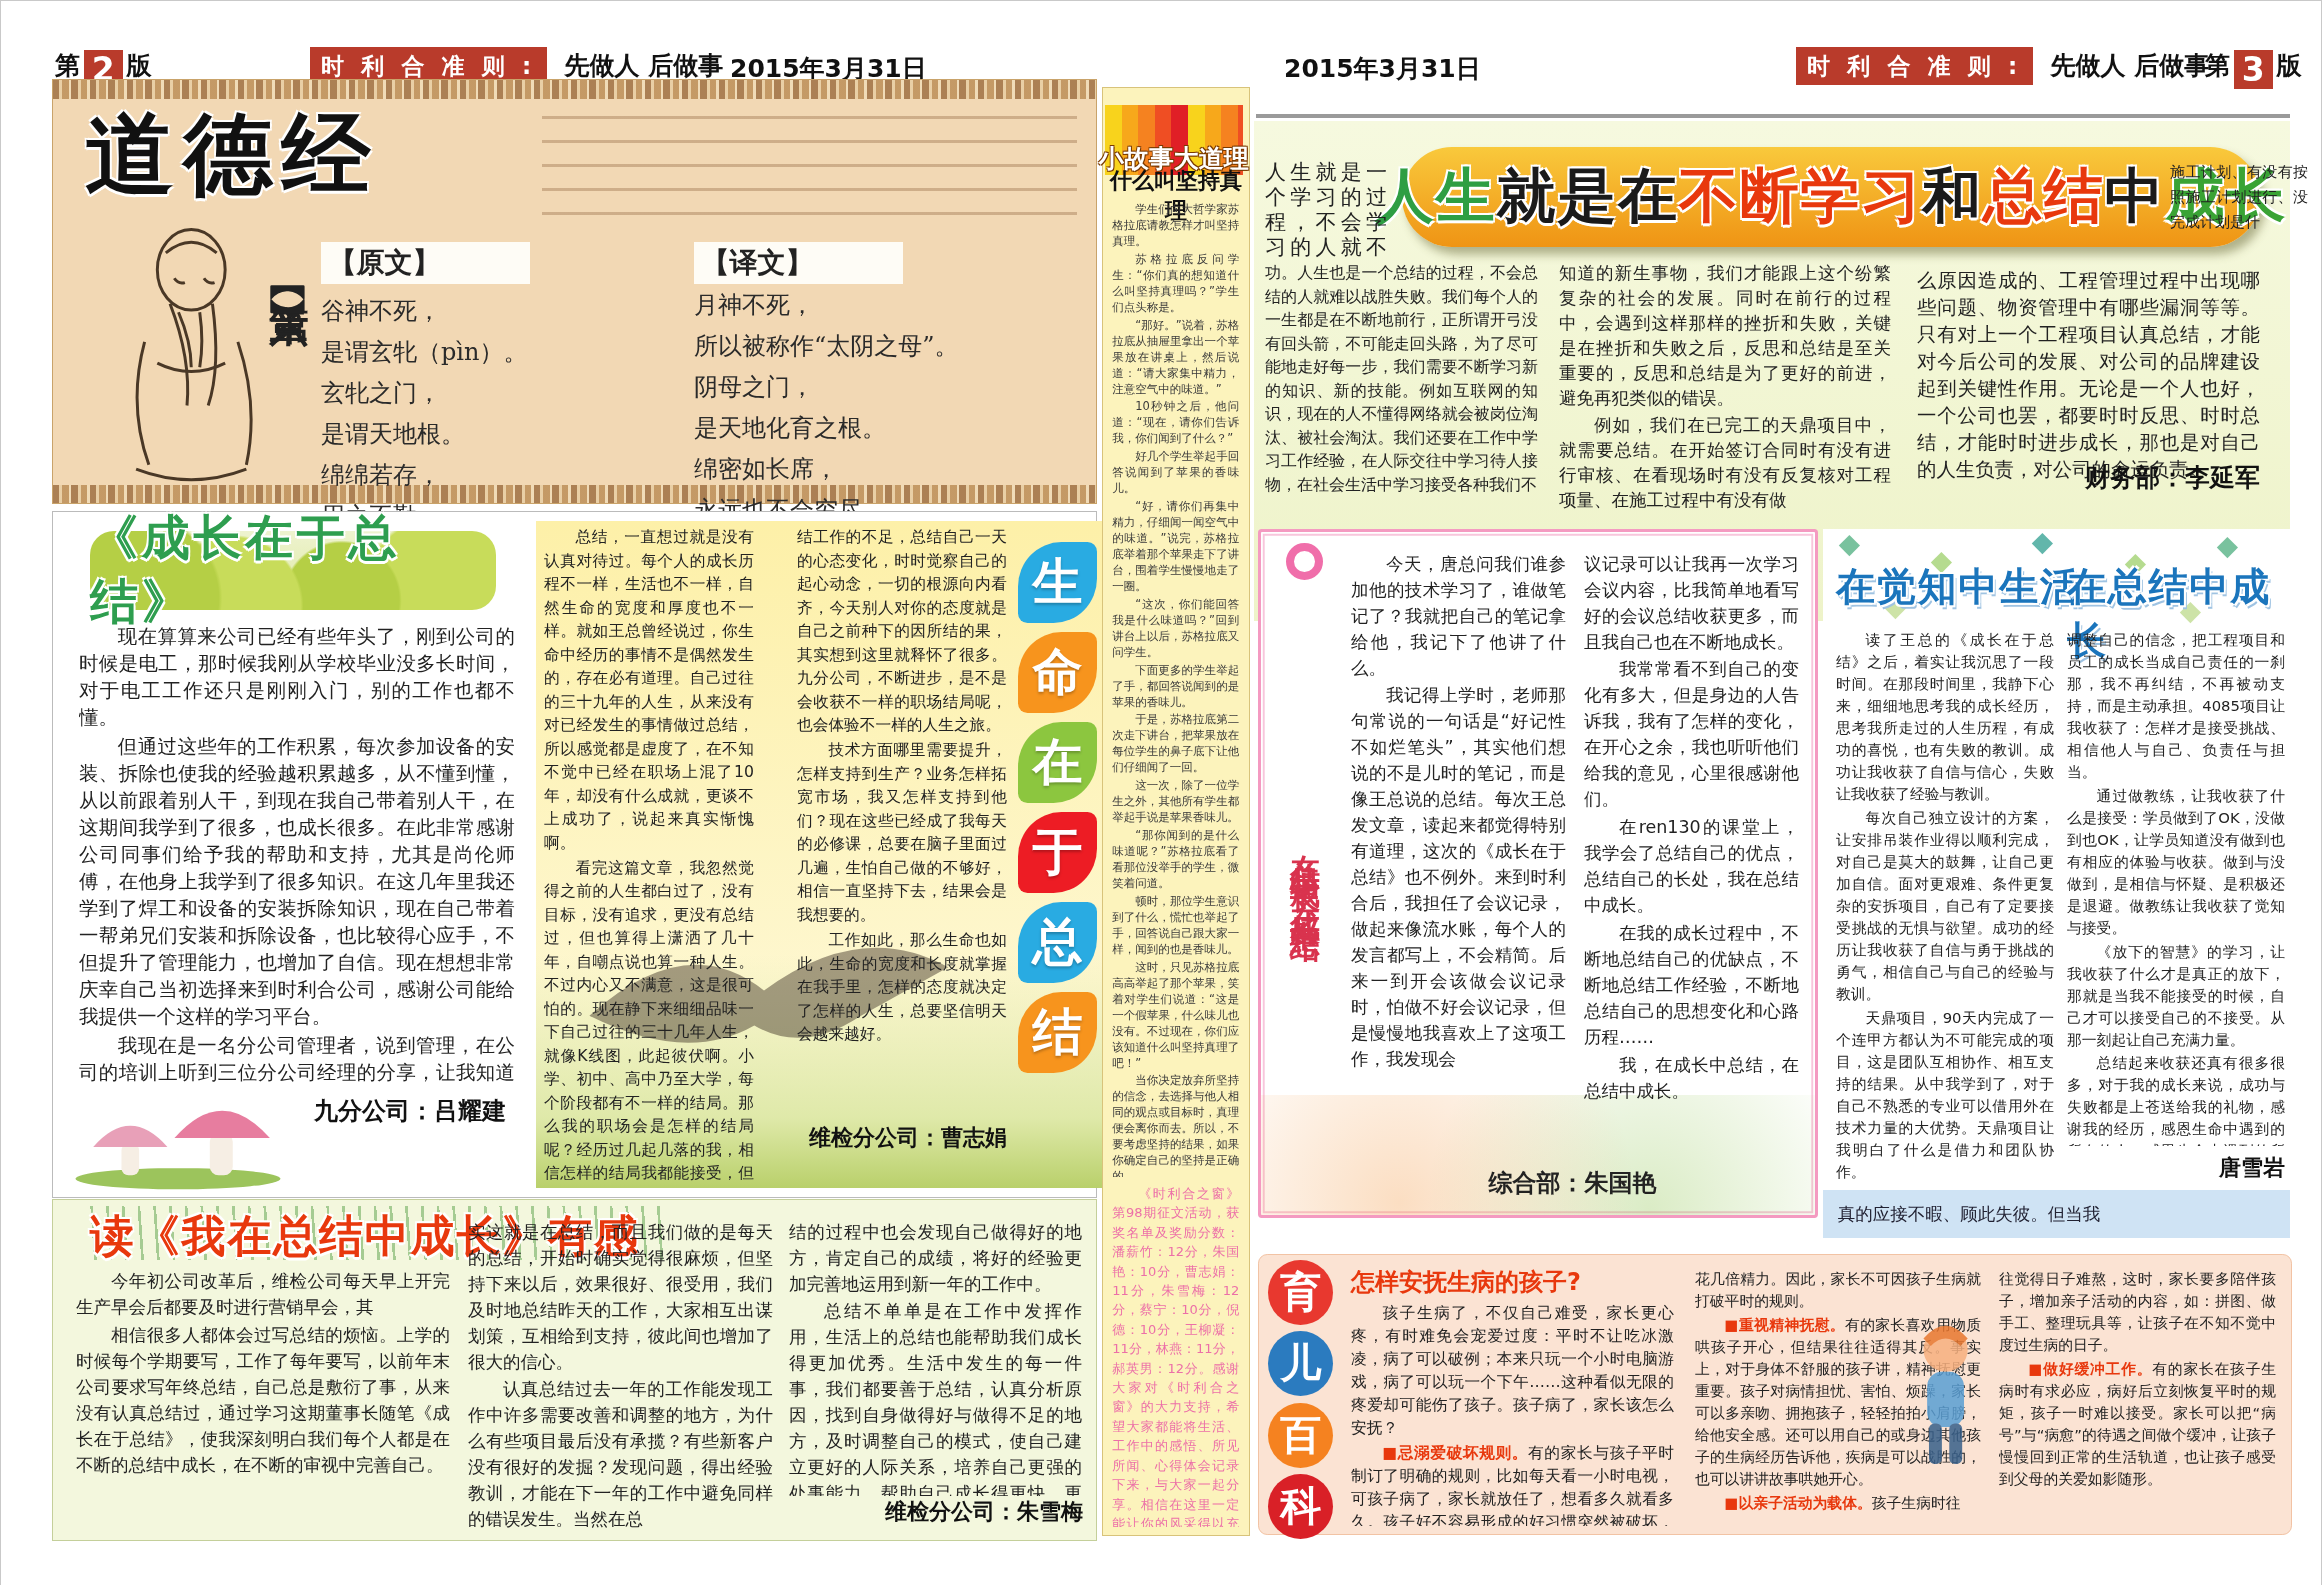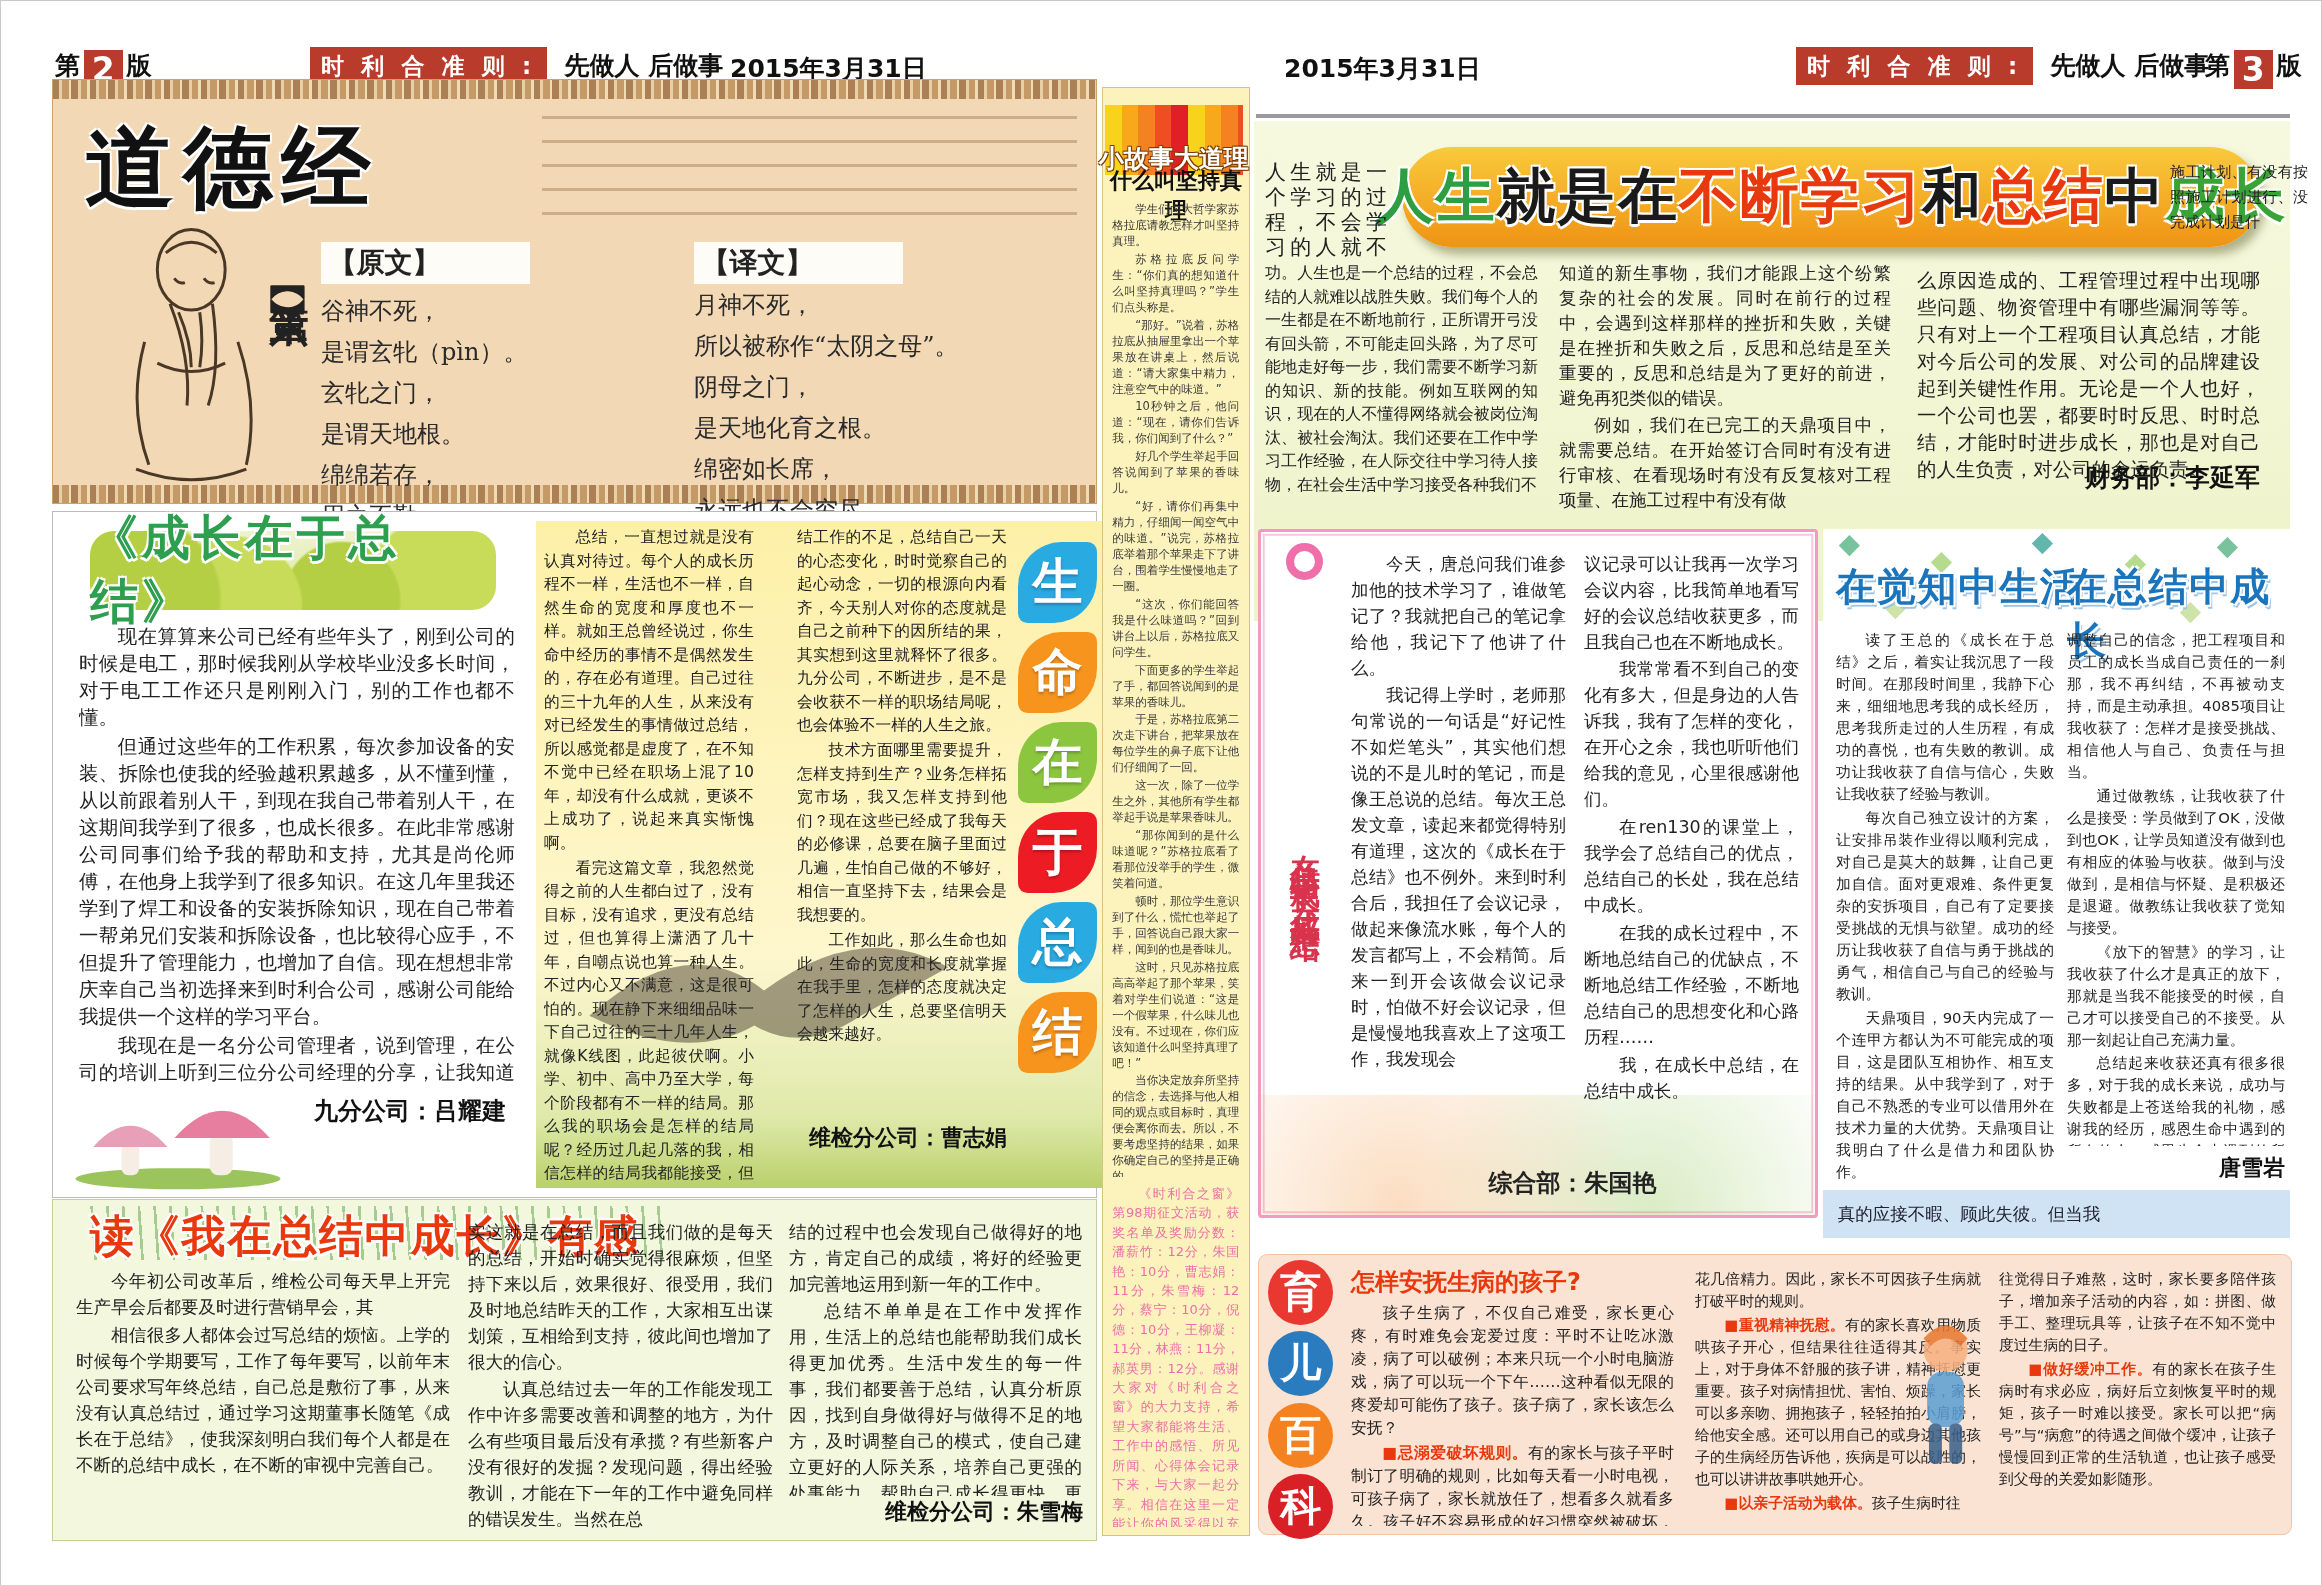--- a/index.html
+++ b/index.html
@@ -44,21 +44,21 @@
   </div>
   <div class="abs hdr" style="left:2204px;top:48px">
     <span>第</span><span class="pgnum">3</span><span>版</span>
   </div>
   <div class="abs" style="left:1255px;top:113px;width:1034px;height:3.7px;background:#9a9a9a"></div>
 
   <div class="abs" style="left:51px;top:78px;width:1043px;height:423px;background:#f2d8b4;border:0.9px solid #c9a36a">
     <div class="abs lace" style="left:0;top:0;width:100%;height:18.5px"></div>
     <div class="abs lace" style="left:0;bottom:0;width:100%;height:18.5px"></div>
     <div class="abs" style="left:489px;top:22px;width:535px;height:120px;opacity:.30;background:repeating-linear-gradient(0deg,transparent 0 7.4px,#7a4a24 7.4px 10px,transparent 10px 24px)"></div>
-    <div class="abs serif outline-w" style="left:32px;top:28px;font-size:89px;font-weight:700;letter-spacing:9.2px;color:#111">道德经</div>
+    <div class="abs serif outline-w" style="left:32px;top:15px;font-size:89px;font-weight:700;letter-spacing:9.2px;color:#111">道德经</div>
 
     <svg class="abs" style="left:28px;top:134px" width="212" height="277" viewBox="0 0 100 130">
       <g fill="none" stroke="#4a3826" stroke-width="1.4">
         <ellipse cx="52" cy="26" rx="16" ry="19"></ellipse>
         <path d="M40 18 q12 -10 24 0"></path>
         <path d="M44 30 q2 3 5 2 M58 30 q2 3 5 2"></path>
         <path d="M42 42 q10 26 8 48 M62 42 q4 30 -2 48"></path>
         <path d="M46 46 q6 14 6 26 M56 46 q2 14 0 26"></path>
         <path d="M30 60 q-8 30 2 58 M74 60 q10 30 4 58"></path>
         <path d="M26 120 q26 10 52 0"></path>

